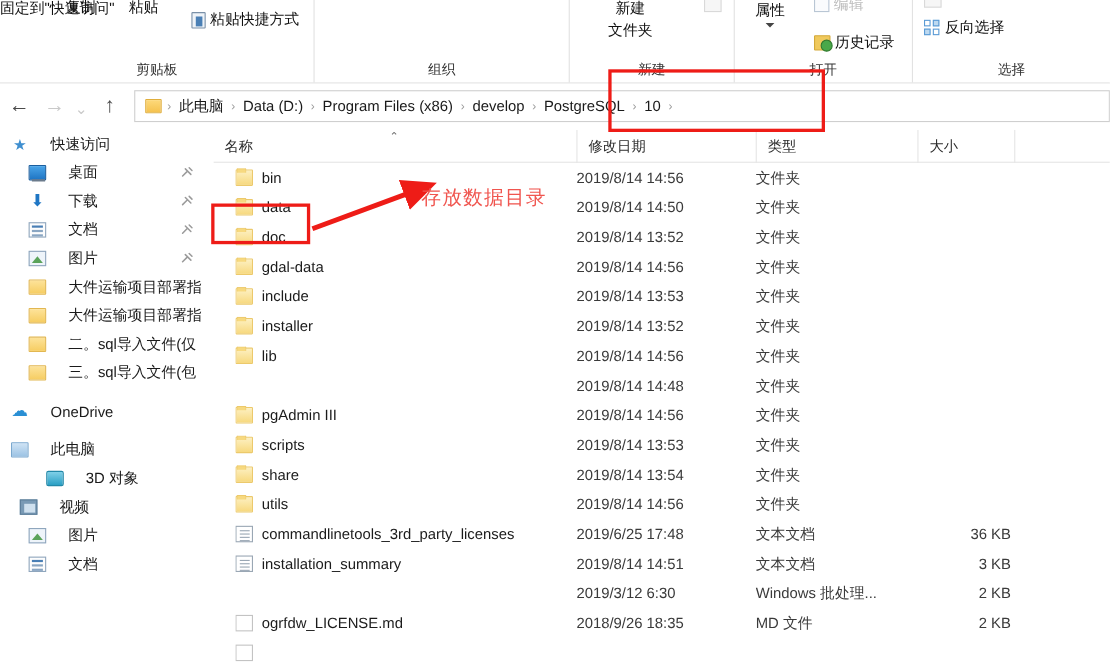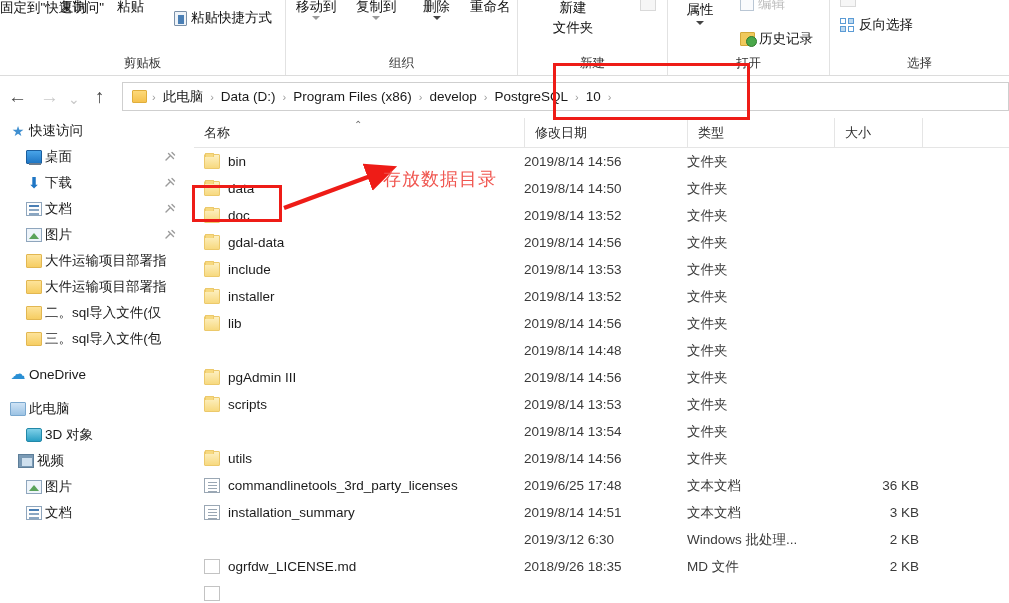--- a/index.html
+++ b/index.html
@@ -121,21 +121,21 @@
   
   .navpane {
     position: absolute; left: 0; top: 118px; width: 194px; height: 485px;
     background: #ffffff; overflow: hidden;
   }
   .navrow {
     position: relative; height: 26px; display: flex; align-items: center;
     padding-left: 18px; font-size: 13.5px; color: #1a1a1a;
     white-space: nowrap; cursor: default;
   }
-  .navrow .lbl { margin-left: 3px; }
+  .navrow .lbl { margin-left: 20px; }
   .pin {
     position: absolute; right: 18px; top: 7px;
     width: 12px; height: 12px; color: #9b9b9b; font-size: 12px;
   }
   .navspacer { height: 9px; }
 
   
   .ni { width: 16px; height: 14px; position: relative; flex: 0 0 16px; }
   .ni-star { color: #3f8fd0; font-size: 14px; line-height: 14px; text-align:center; }
   .ni-desktop { background: linear-gradient(#49a4e8,#1f76c4); border:1px solid #1a5e9e; border-radius:1px; }
@@ -172,21 +172,21 @@
   .colh:first-child { border-left: none; }
   .sortmark {
     position: absolute; top: 1px; font-size: 10px; color: #6f6f6f;
   }
   .rows { position: relative; width: 815px; }
   .row {
     position: relative; height: 27px; width: 815px;
     font-size: 13.5px; color: #1b1b1b; cursor: default;
   }
   .cell { position: absolute; top: 0; height: 27px; display: flex; align-items: center; white-space: nowrap; overflow: hidden; }
-  .c-name { left: 10px; width: 315px; align-items: center; }
+  .c-name { left: 20px; width: 315px; align-items: center; }
   .c-date { left: 330px; width: 160px; color: #3a3a3a; }
   .c-type { left: 493px; width: 165px; color: #3a3a3a; }
   .c-size { left: 640px; width: 85px; justify-content: flex-end; color: #3a3a3a; }
   .name-txt { margin-left: 8px; }
 
   
   .li { width: 16px; height: 15px; position: relative; flex: 0 0 16px; }
   .li-folder {
     background: linear-gradient(#fdf0c2,#f7d97f);
     border: 1px solid #ecc96b; border-radius: 1px;
@@ -243,37 +243,20 @@
             <span>粘贴</span>
           </div>
           <div class="rib-btn" style="left:174px; top:9px;">
             <span class="rib-ico ico-clip"></span><span>粘贴快捷方式</span>
           </div>
         </div>
         <div class="rib-group-label">剪贴板</div>
       </div>
 
       <div class="rib-group" style="left:286px; width:232px;">
-        <div class="rib-items">
-          <div class="rib-btn" style="left:10px; top:-2px;">
-            <span>移动到</span>
-            <span class="caretdn gray"></span>
-          </div>
-          <div class="rib-btn" style="left:70px; top:-2px;">
-            <span>复制到</span>
-            <span class="caretdn gray"></span>
-          </div>
-          <div class="rib-btn" style="left:137px; top:-2px;">
-            <span>删除</span>
-            <span class="caretdn"></span>
-          </div>
-          <div class="rib-btn" style="left:184px; top:-2px;">
-            <span>重命名</span>
-          </div>
-        </div>
         <div class="rib-group-label">组织</div>
       </div>
 
       <div class="rib-group" style="left:518px; width:150px;">
         <div class="rib-items">
           <div class="rib-btn two-line" style="left:0px; top:-2px; width:110px;">
             <span>新建</span><br>
             <span>文件夹</span>
           </div>
           <span class="ico-ghost" style="position:absolute; left:122px; top:-2px;"></span>
@@ -387,21 +370,21 @@
         <div class="navspacer"></div>
         <div class="navrow" style="padding-left: 10px;">
           <span class="ni ni-onedrive">☁</span>
           <span class="lbl">OneDrive</span>
         </div>
         <div class="navspacer"></div>
         <div class="navrow" style="padding-left: 10px;">
           <span class="ni ni-pc"></span>
           <span class="lbl">此电脑</span>
         </div>
-        <div class="navrow" style="padding-left: 26px;">
+        <div class="navrow" style="padding-left: 42px;">
           <span class="ni ni-3d"></span>
           <span class="lbl">3D 对象</span>
         </div>
         <div class="navrow" style="">
           <span class="ni ni-video"></span>
           <span class="lbl">视频</span>
         </div>
         <div class="navrow" style="padding-left: 26px;">
           <span class="ni ni-pic"></span>
           <span class="lbl">图片</span>
@@ -511,20 +494,24 @@
         <div class="row">
           <div class="cell c-name">
             <span class="li li-folder"></span>
             <span class="name-txt">scripts</span>
           </div>
           <div class="cell c-date">2019/8/14 13:53</div>
           <div class="cell c-type">文件夹</div>
           <div class="cell c-size"></div>
         </div>
         <div class="row">
+          <div class="cell c-name">
+            <span class="li li-folder"></span>
+            <span class="name-txt">share</span>
+          </div>
           <div class="cell c-date">2019/8/14 13:54</div>
           <div class="cell c-type">文件夹</div>
           <div class="cell c-size"></div>
         </div>
         <div class="row">
           <div class="cell c-name">
             <span class="li li-folder"></span>
             <span class="name-txt">utils</span>
           </div>
           <div class="cell c-date">2019/8/14 14:56</div>

